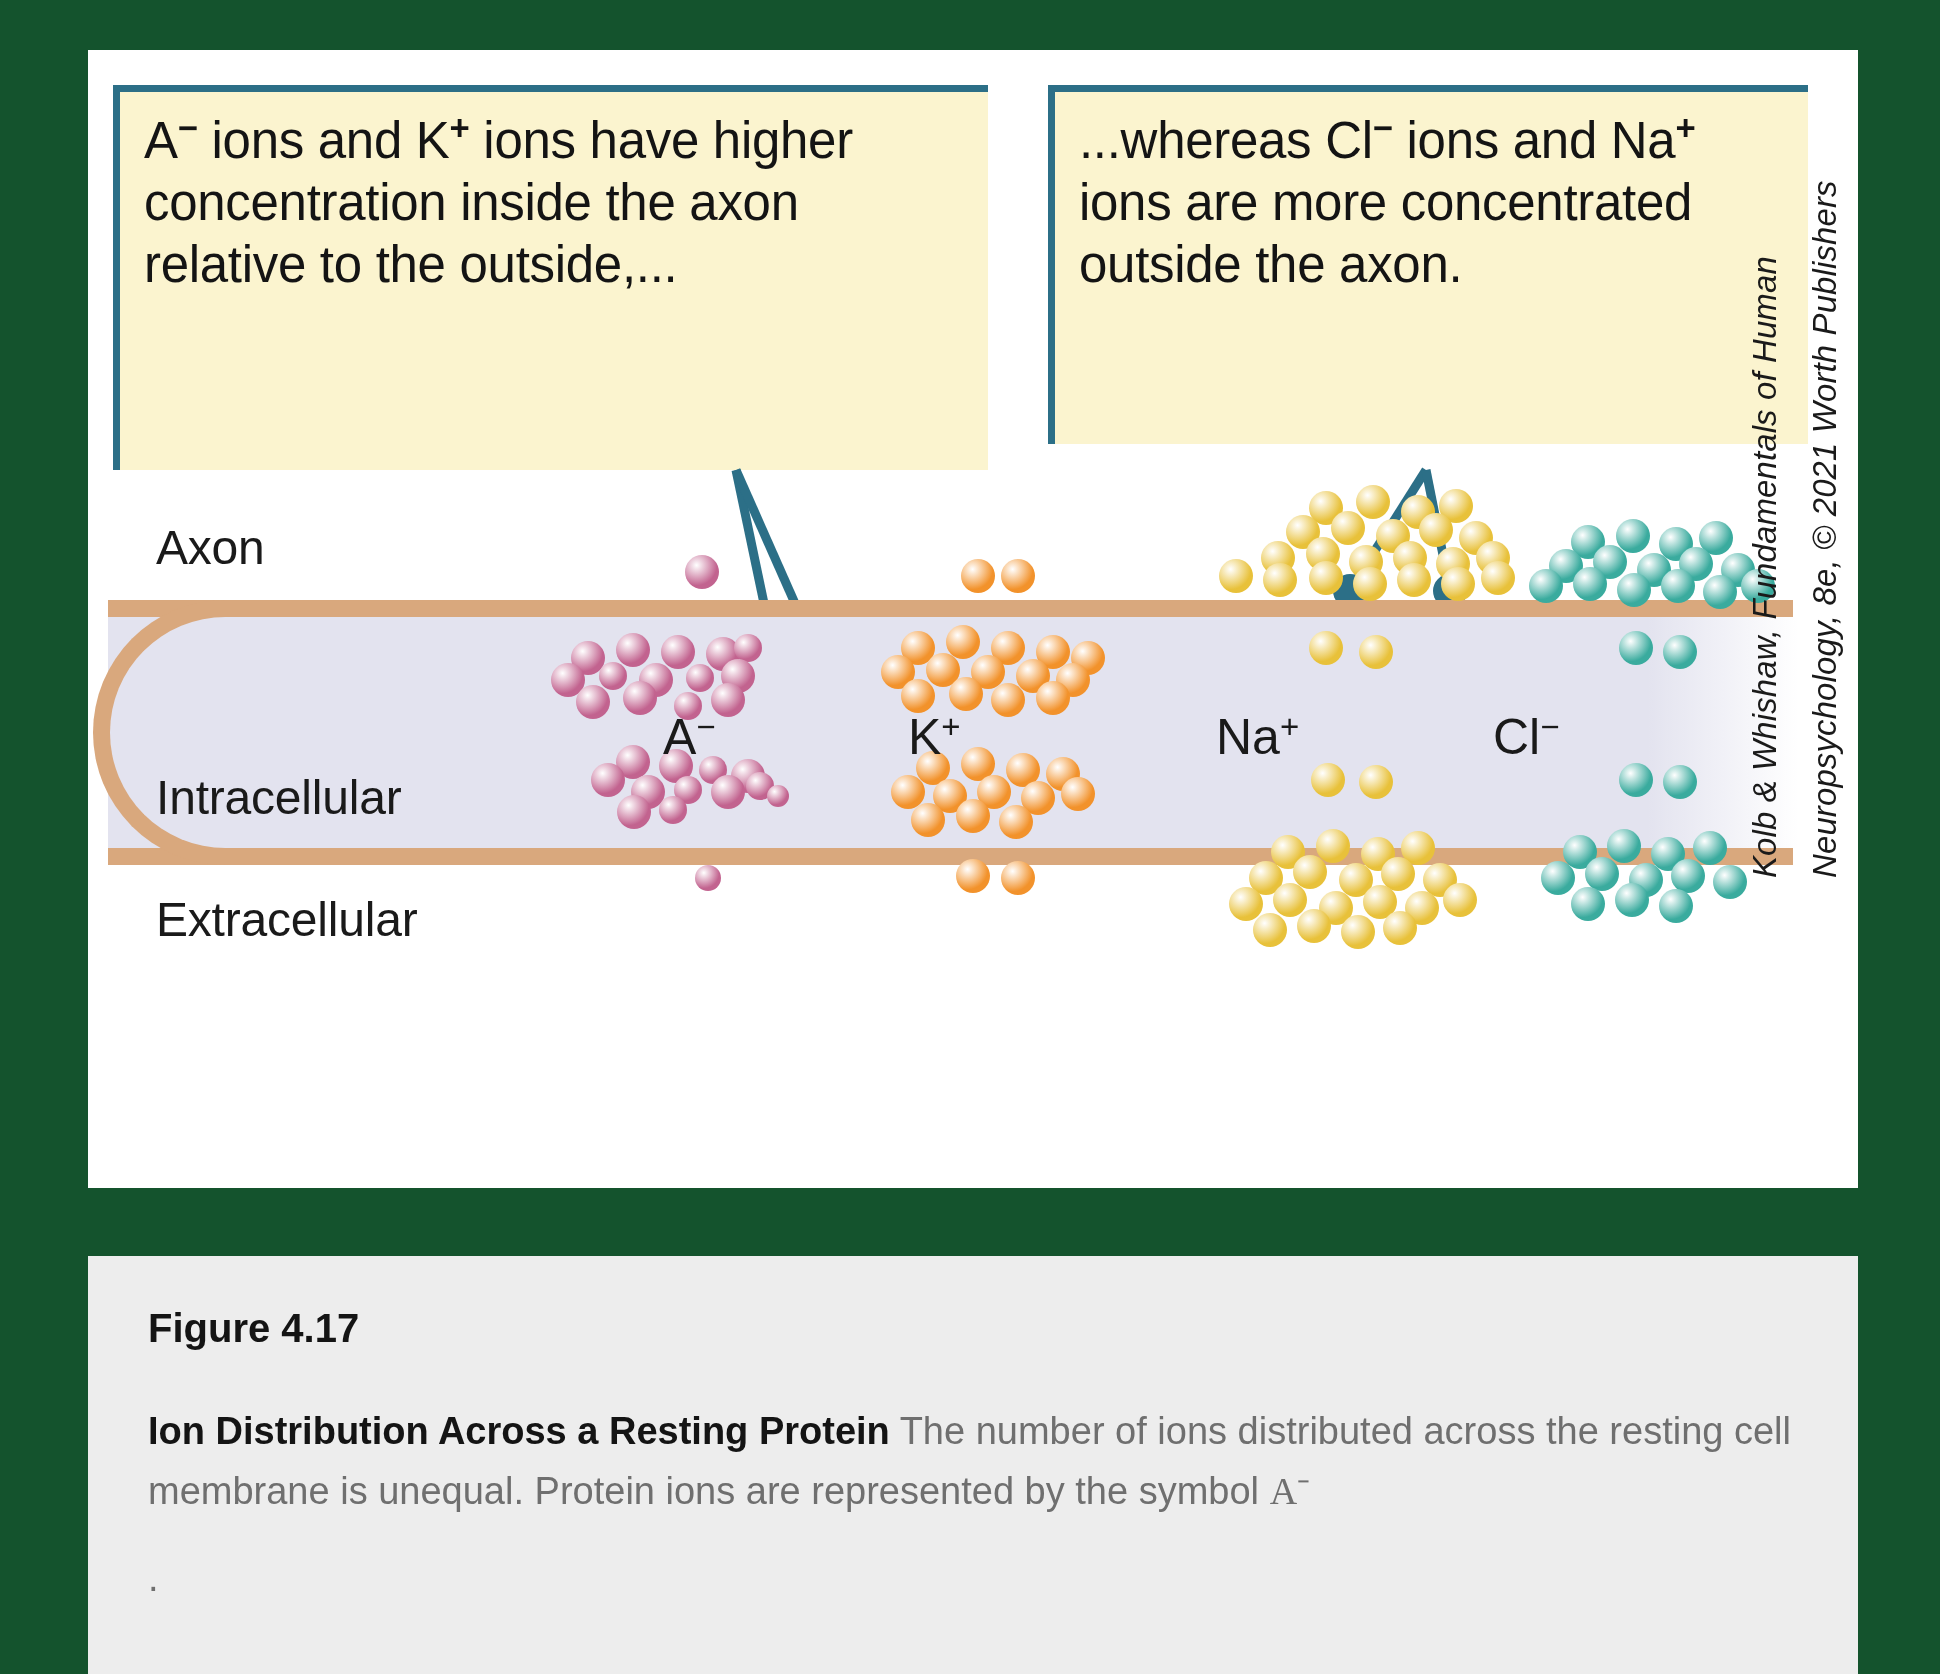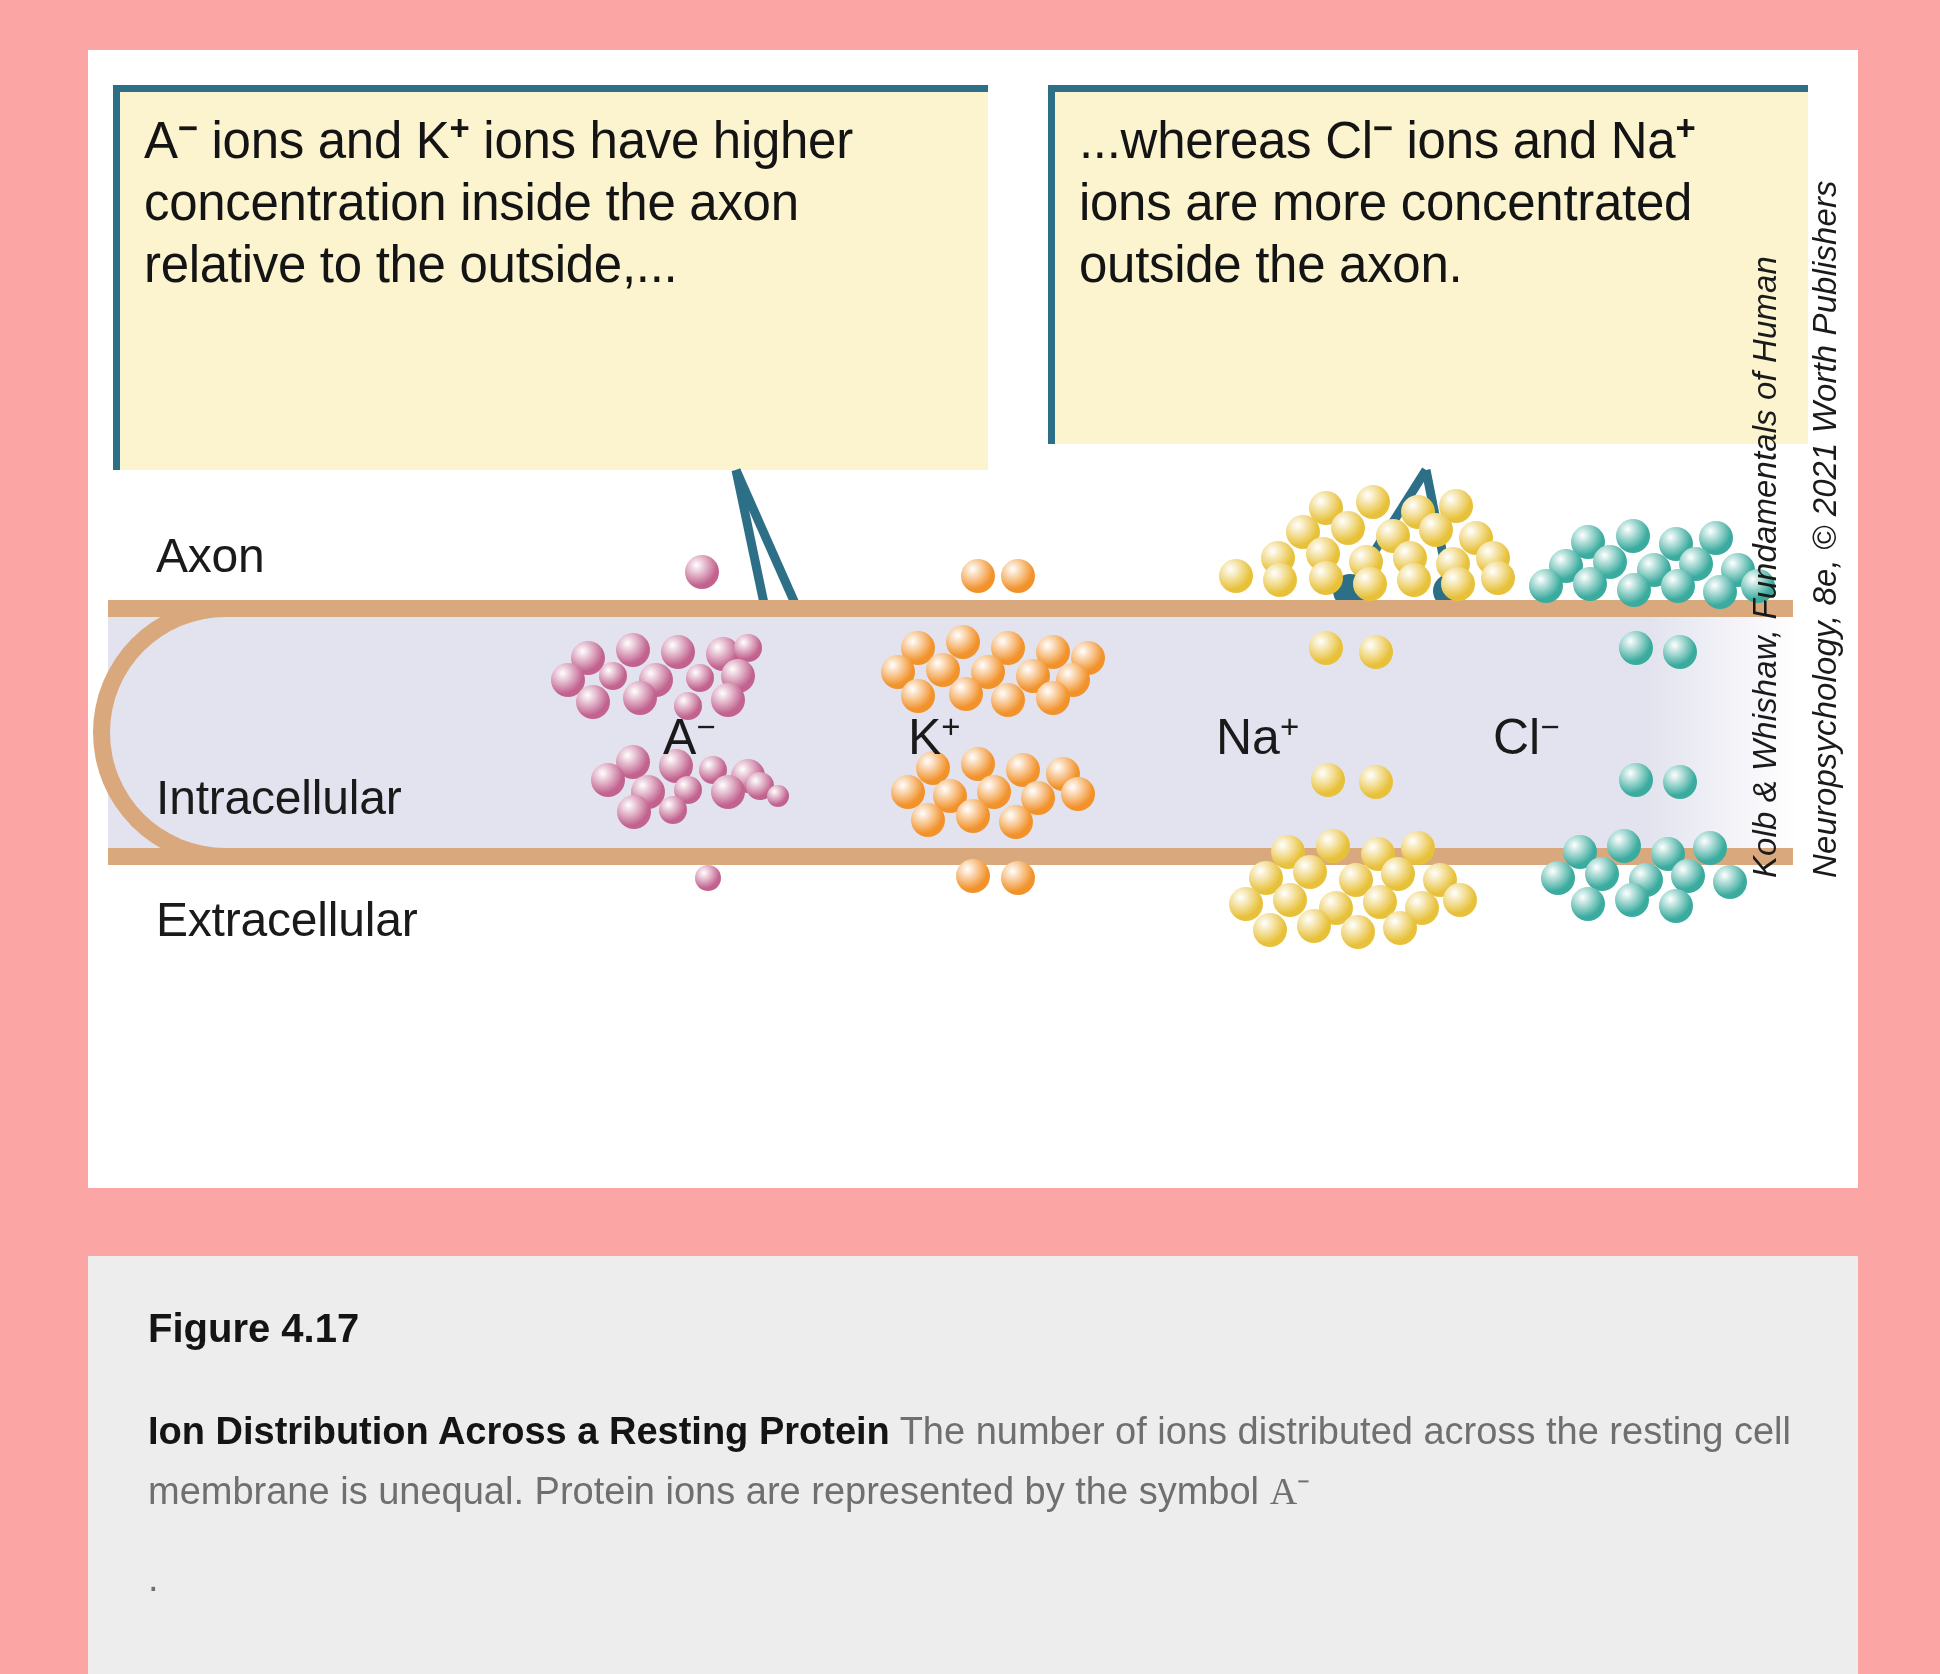--- a/index.html
+++ b/index.html
@@ -11,21 +11,21 @@
     width: 1940px;
     height: 1674px;
     font-family: "Liberation Sans", sans-serif;
     overflow: hidden;
   }
 
   .page {
     position: relative;
     width: 1940px;
     height: 1674px;
-    background: #fca5a5;
+    background: #14532d;
   }
 
   
   .figure-panel {
     position: absolute;
     left: 88px;
     top: 50px;
     width: 1770px;
     height: 1138px;
     background: #ffffff;
@@ -115,21 +115,21 @@
     background: linear-gradient(90deg, rgba(227,227,239,1) 0%, rgba(255,255,255,1) 100%);
   }
 
   
   .side-label {
     position: absolute;
     font-size: 48px;
     color: #1a1a1a;
     letter-spacing: -0.2px;
   }
-  .label-axon        { left: 68px;  top: 48px; text-align: right; }
+  .label-axon        { left: 68px;  top: 40px; text-align: right; }
   .label-intra       { left: 68px;  top: 290px; }
   .label-extra       { left: 68px;  top: 412px; }
 
   
   .ion-label {
     position: absolute;
     font-size: 50px;
     color: #1a1a1a;
   }
   .ion-label sup {

